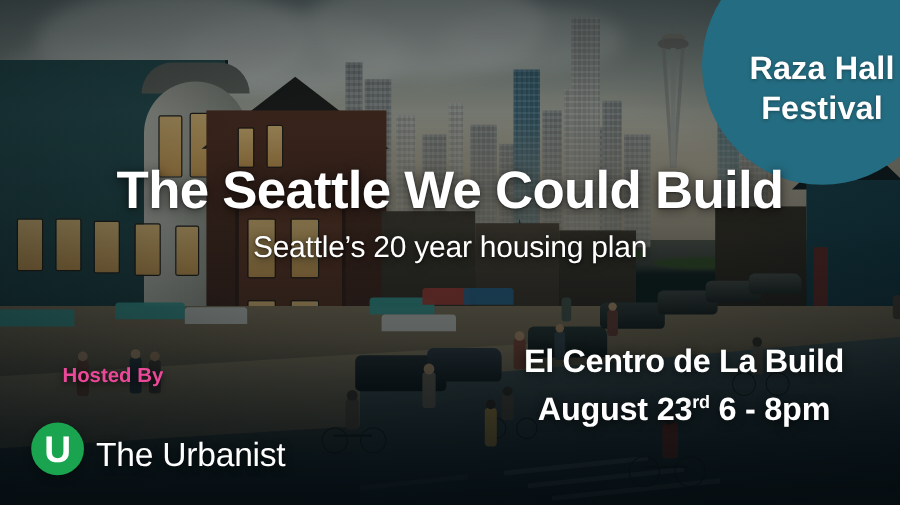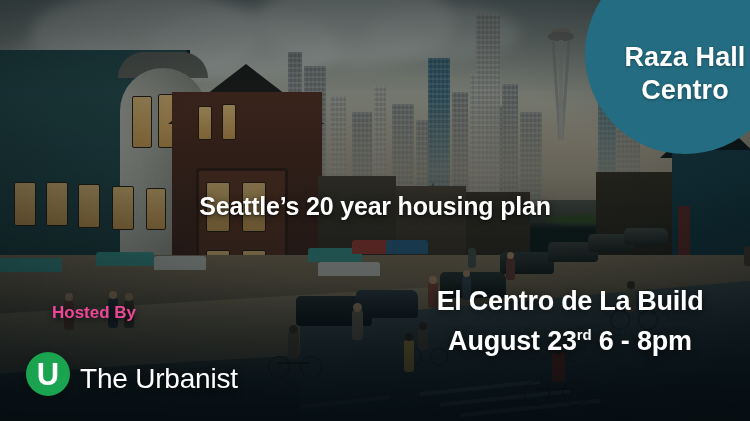--- a/index.html
+++ b/index.html
@@ -174,21 +174,21 @@
     text-shadow:0 1px 3px rgba(0,0,0,.35);
   }
 
   .title {
     position:absolute; left:0; top:134px; width:750px; text-align:center;
     color:#ffffff; font-size:44px; font-weight:bold; letter-spacing:-.6px;
     text-shadow:0 2px 10px rgba(0,0,0,.62), 0 1px 2px rgba(0,0,0,.5);
   }
   .subtitle {
     position:absolute; left:0; top:192px; width:750px; text-align:center;
-    color:#ffffff; font-size:25px; font-weight:bold; letter-spacing:-.2px;
+    color:#ffffff; font-size:25px; font-weight:normal; letter-spacing:-.2px;
     text-shadow:0 2px 8px rgba(0,0,0,.6), 0 1px 2px rgba(0,0,0,.5);
   }
 
   .hosted-by {
     position:absolute; left:52px; top:303px;
     color:#ec4899; font-size:17px; font-weight:bold;
     text-shadow:0 2px 6px rgba(0,0,0,.7);
   }
 
   .yimby {
@@ -379,23 +379,24 @@
 
     <div class="tint"></div>
     <div class="dim"></div>
     <div class="vig"></div>
   </div>
 
   <div class="content">
 
     <div class="badge" style="background:#246C81;">
       <div class="badge-line">Raza Hall</div>
-      <div class="badge-line">Centro</div>
+      <div class="badge-line">Festival</div>
     </div>
 
+    <div class="title">The Seattle We Could Build</div>
     <div class="subtitle">Seattle’s 20 year housing plan</div>
 
     <div class="hosted-by">Hosted By</div>
 
 
     <div class="urbanist">
       <span class="u-mark" style="background:#1AA44F;">
         <span>U</span>
       </span>
       <span class="urbanist-name">The Urbanist</span>

